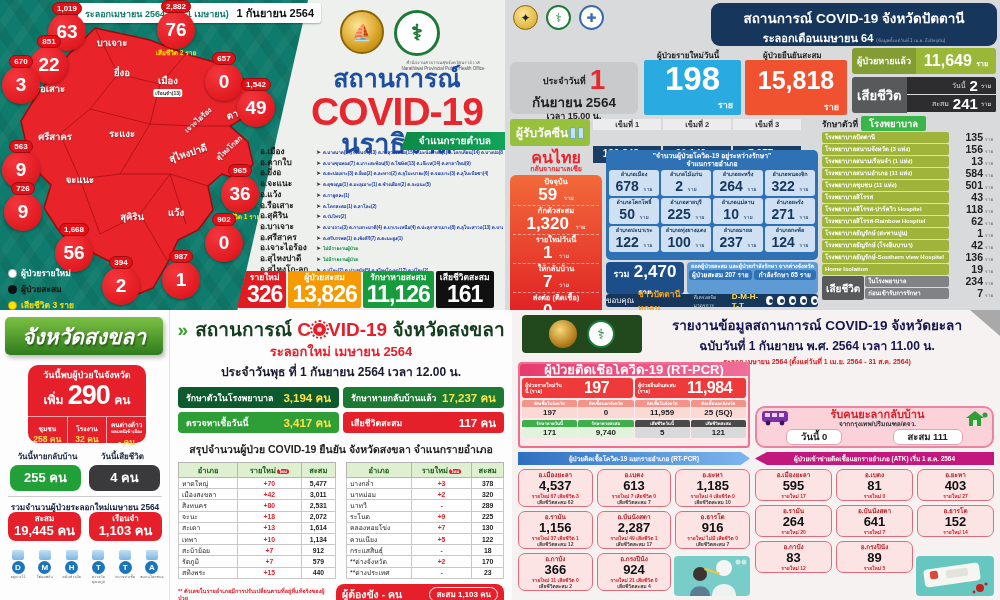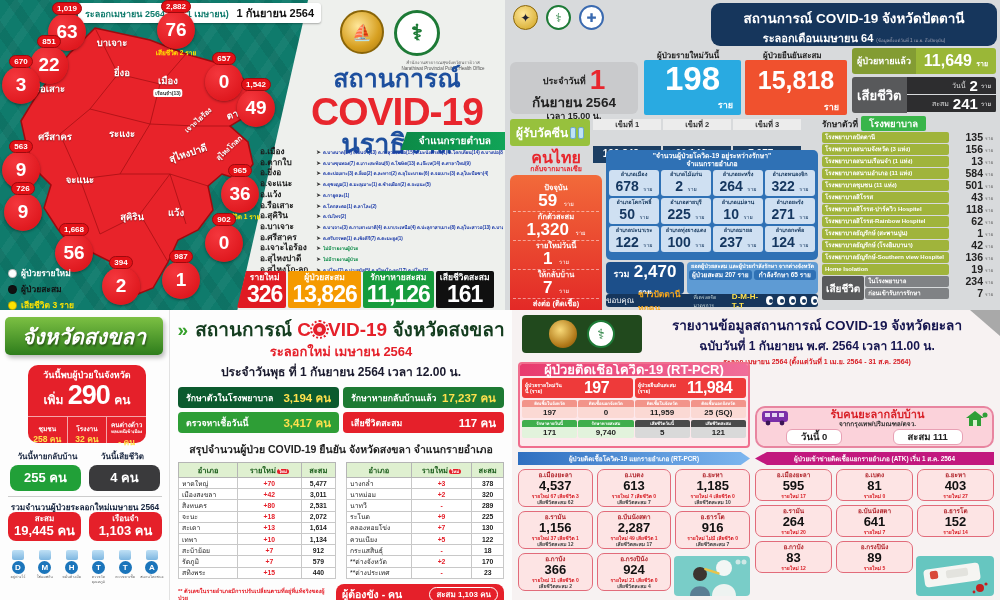--- a/index.html
+++ b/index.html
@@ -106,21 +106,21 @@
   .vacc .tag { background:#97c13d; color:#fff; font-size:12px; font-weight:800; display:flex; align-items:center;
     padding:0 6px; border-radius:3px; margin-right:3px; }
   .vacc .vial { display:inline-block; width:6px; height:12px; background:#bfe3f5; border:1px solid #6fa9cc; border-radius:2px; margin-left:2px; }
   .vgroup { display:flex; flex-direction:column; width:68px; margin-right:2px;gap:16px; }
   .vgroup .h { background:#ececec; color:#333; font-size:7.5px; font-weight:800; text-align:center; line-height:11px; }
   .vgroup .v { background:#1c3e63; color:#fff; font-size:10px; font-weight:800; text-align:center; flex:1; line-height:16px; }
   .vgroup .v small { font-size:6px; font-weight:normal; }
   .thai-col { position:absolute; left:5px; top:150px; width:92px; height:155px; }
   .thai-col .tt1 { color:#e8262d; font-size:16px; font-weight:800; text-align:center; line-height:15px; }
   .thai-col .tt2 { color:#e8262d; font-size:7px; font-weight:800; text-align:center; line-height:8px; }
-  .thai-stack { margin-top:2px; background:linear-gradient(180deg,#f26a3a,#e01d23); border-radius:6px; padding:8px 3px; }
+  .thai-stack { margin-top:2px; background:linear-gradient(180deg,#f26a3a,#e01d23); border-radius:6px; padding:2px 3px; }
   .titem { text-align:center; color:#fff; border-bottom:1px dashed rgba(255,255,255,.5); padding:1px 0; }
   .titem:last-child { border-bottom:none; }
   .titem .k { font-size:7.5px; font-weight:800; line-height:8px; }
   .titem .v { font-size:17px; font-weight:800; line-height:17px; display:inline-block; }
   .titem .u { font-size:6px; margin-left:2px; }
   .dist-panel { position:absolute; left:101px; top:150px; width:212px; height:110px; background:#2f71b5; border-radius:5px; padding:2px 3px; }
   .dist-panel .hd { color:#fff; font-size:6.8px; font-weight:800; text-align:center; line-height:8px; }
   .dist-grid { display:grid; grid-template-columns:repeat(4,1fr); gap:2px; margin-top:2px; }
   .dcell { background:#cfe0f2; border-radius:3px; text-align:center; padding:1px 0; }
   .dcell .k { font-size:5.5px; color:#1c3e63; font-weight:800; line-height:6px; }
@@ -139,21 +139,21 @@
   .pbar .w1 { font-size:8px; font-weight:normal; }
   .pbar .w2 { font-size:8.5px; font-weight:800; color:#f7a71c; }
   .pbar .w3 { font-size:5px; color:#cdd; }
   .pbar .w4 { font-size:8px; font-weight:800; color:#ffe14d; }
   .pbar .ico { width:9px; height:9px; border-radius:50%; background:#fff; display:inline-block; position:relative; }
   .pbar .ico::after { content:""; position:absolute; left:2.5px; top:2.5px; width:4px; height:4px; border-radius:50%; background:#16365c; }
   .hosp { position:absolute; left:317px; top:116px; width:175px; }
   .hosp .title { display:flex; align-items:center; gap:3px; margin-bottom:1px; }
   .hosp .title .a { font-size:8.5px; font-weight:800; color:#222; }
   .hosp .title .b { background:#39b54a; color:#fff; font-size:9.5px; font-weight:800; padding:0 8px; border-radius:2px; }
-  .hrow { display:flex; align-items:center; margin-bottom:1px; }
+  .hrow { display:flex; align-items:flex-end; margin-bottom:1px; }
   .hrow .n { flex:1; background:#a0b43b; color:#fff; font-size:6px; font-weight:bold; padding:1px 3px; border-radius:2px; line-height:9px; white-space:nowrap; overflow:hidden; }
   .hrow .v { width:34px; text-align:right; font-size:10.5px; font-weight:800; color:#222; line-height:11px; }
   .hrow .u { width:14px; font-size:5px; color:#666; padding-left:2px; }
   .hdead { display:flex; margin-top:1px; }
   .hdead .lab { background:#58595b; color:#fff; font-size:10px; font-weight:800; display:flex; align-items:center; padding:0 4px; border-radius:2px; margin-right:1px; }
   .hdead .rows { flex:1; }
   .hdead .hrow .n { background:#808285; }
 
   
   #q-songkhla { position:absolute; left:0; top:310px; width:512px; height:290px; background:#fdfdfd; }

